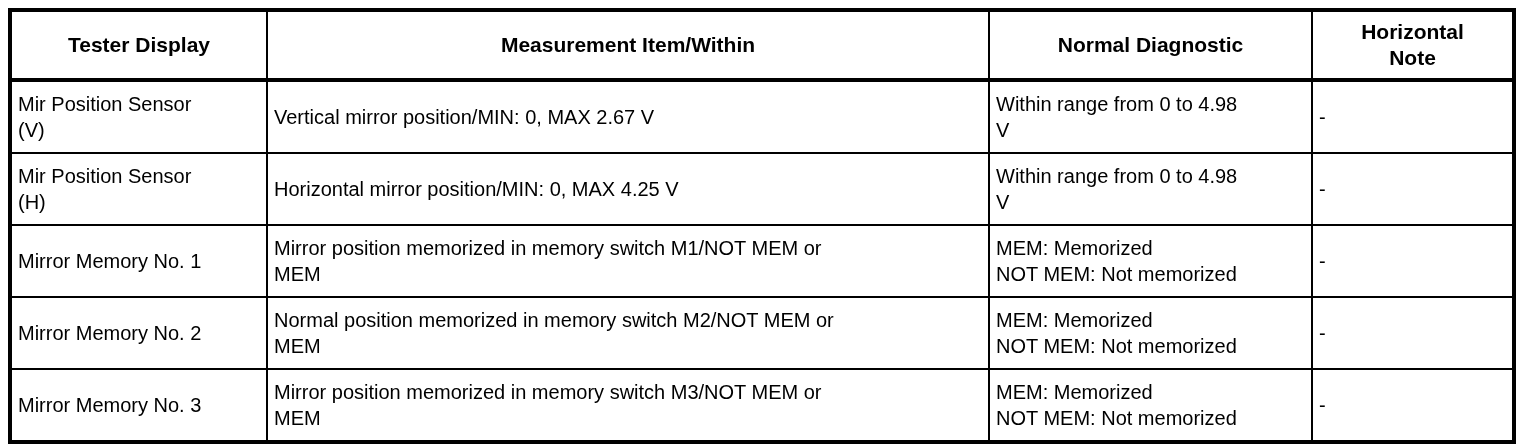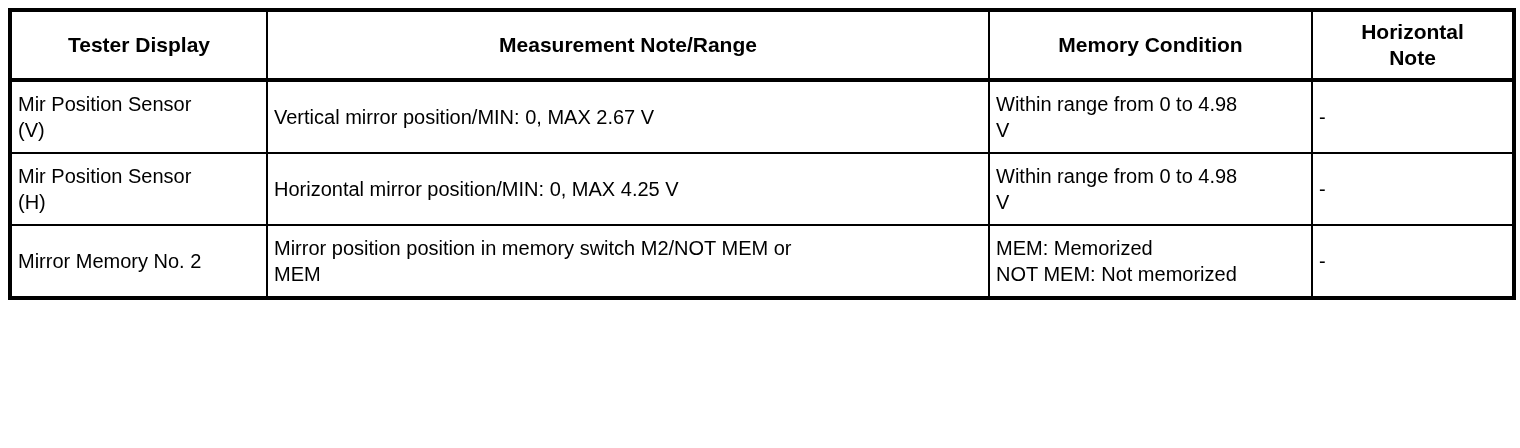--- a/index.html
+++ b/index.html
@@ -60,22 +60,22 @@
 <table class="diag-table">
   <colgroup>
     <col class="c1">
     <col class="c2">
     <col class="c3">
     <col class="c4">
   </colgroup>
   <thead>
     <tr>
       <th>Tester Display</th>
-      <th>Measurement Note/Range</th>
-      <th>Memory Condition</th>
+      <th>Measurement Item/Within</th>
+      <th>Normal Diagnostic</th>
       <th>Horizontal
 Note</th>
     </tr>
   </thead>
   <tbody>
     <tr>
       <td>Mir Position Sensor
 (V)</td>
       <td>Vertical mirror position/MIN: 0, MAX 2.67 V</td>
       <td>Within range from 0 to 4.98
@@ -84,21 +84,37 @@
     </tr>
     <tr>
       <td>Mir Position Sensor
 (H)</td>
       <td>Horizontal mirror position/MIN: 0, MAX 4.25 V</td>
       <td>Within range from 0 to 4.98
 V</td>
       <td>-</td>
     </tr>
     <tr>
+      <td>Mirror Memory No. 1</td>
+      <td>Mirror position memorized in memory switch M1/NOT MEM or
+MEM</td>
+      <td>MEM: Memorized
+NOT MEM: Not memorized</td>
+      <td>-</td>
+    </tr>
+    <tr>
       <td>Mirror Memory No. 2</td>
-      <td>Mirror position position in memory switch M2/NOT MEM or
+      <td>Normal position memorized in memory switch M2/NOT MEM or
+MEM</td>
+      <td>MEM: Memorized
+NOT MEM: Not memorized</td>
+      <td>-</td>
+    </tr>
+    <tr>
+      <td>Mirror Memory No. 3</td>
+      <td>Mirror position memorized in memory switch M3/NOT MEM or
 MEM</td>
       <td>MEM: Memorized
 NOT MEM: Not memorized</td>
       <td>-</td>
     </tr>
   </tbody>
 </table>
 
 </body></html>

